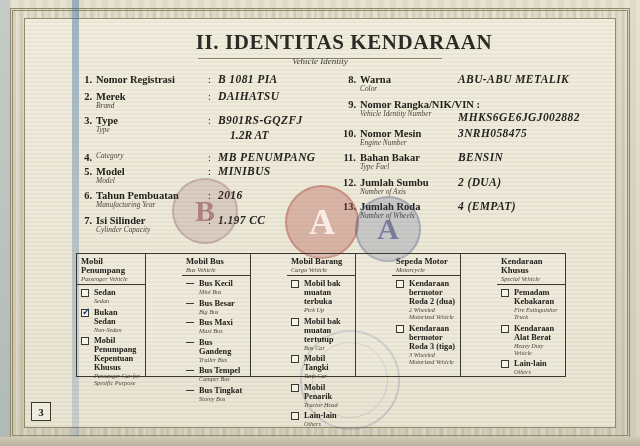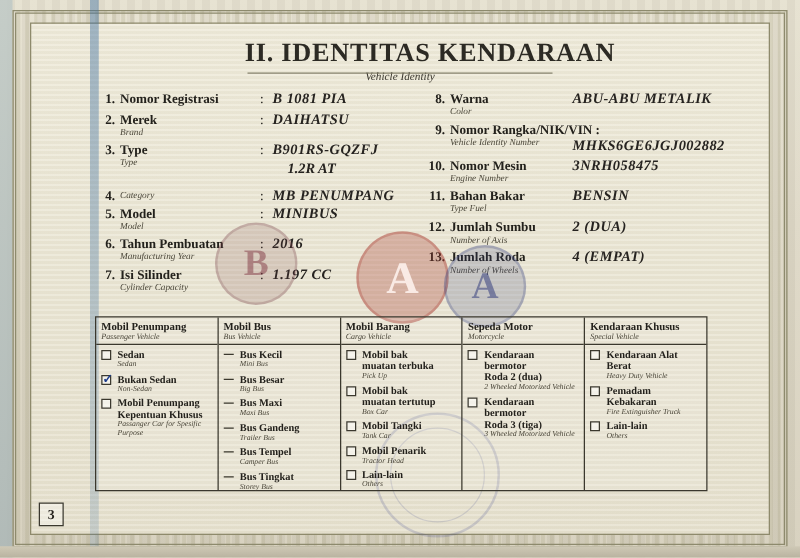--- a/index.html
+++ b/index.html
@@ -85,24 +85,25 @@
     position:absolute;left:300px;top:330px;width:96px;height:96px;border-radius:50%;
     border:2px solid rgba(60,70,140,.35);opacity:.55;
   }
   .stamp-blue:after{
     content:"";position:absolute;left:10px;top:10px;right:10px;bottom:10px;border-radius:50%;
     border:1px solid rgba(60,70,140,.3);
   }
 
   
   .tbl{
-    position:absolute;left:76px;top:253px;width:490px;height:140px;
+    position:absolute;left:76px;top:253px;width:490px;height:124px;
     border:1px solid #3b382e;box-sizing:border-box;
     background:rgba(255,255,255,.12);
     display:flex;
+    gap:36px;
   }
   .tcol{flex:1;border-right:1px solid #3b382e;box-sizing:border-box;padding:3px 4px 0 4px;position:relative;}
   .tcol:last-child{border-right:none;}
   .th{font-weight:bold;font-size:8.6px;color:#23211c;line-height:9px;}
   .ths{font-size:6.4px;font-style:italic;color:#4a4639;line-height:7px;}
   .thline{border-bottom:1px solid #3b382e;margin:2px -4px 3px -4px;}
   .item{position:relative;padding-left:13px;margin-bottom:3.5px;}
   .item .n{font-size:8.3px;font-weight:bold;color:#23211c;line-height:9px;}
   .item .s{font-size:6.2px;font-style:italic;color:#4a4639;line-height:7px;}
   .box{
@@ -342,30 +343,30 @@
         <div class="s">3 Wheeled Motorized Vehicle</div>
       </div>
     </div>
 
     <div class="tcol">
       <div class="th">Kendaraan Khusus</div>
       <div class="ths">Special Vehicle</div>
       <div class="thline"></div>
       <div class="item">
         <span class="box"></span>
+        <div class="n">Pemadam Kebakaran</div>
+        <div class="s">Fire Extinguisher Truck</div>
+      </div>
+      <div class="item">
+        <span class="box"></span>
         <div class="n">Kendaraan Alat Berat</div>
         <div class="s">Heavy Duty Vehicle</div>
       </div>
       <div class="item">
         <span class="box"></span>
-        <div class="n">Pemadam Kebakaran</div>
-        <div class="s">Fire Extinguisher Truck</div>
-      </div>
-      <div class="item">
-        <span class="box"></span>
         <div class="n">Lain-lain</div>
         <div class="s">Others</div>
       </div>
     </div>
 
   </div>
 
   <div class="pagebox">3</div>
 </div>
 

